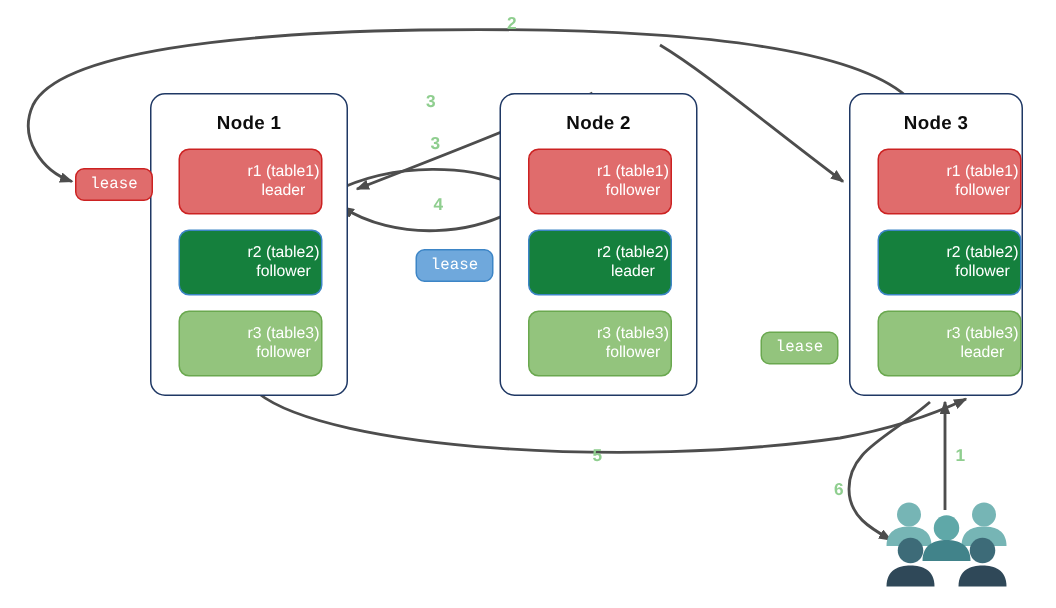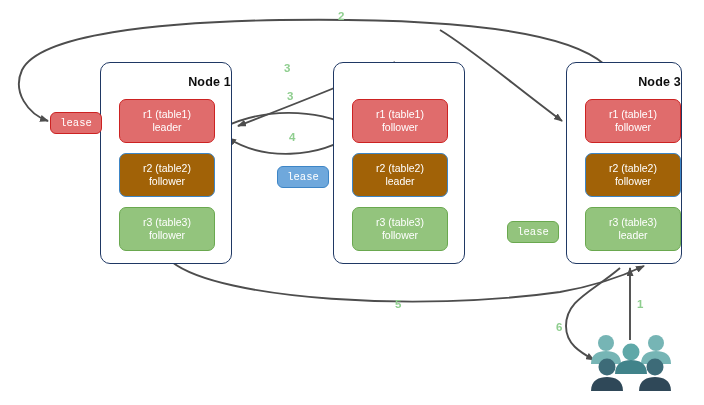--- a/index.html
+++ b/index.html
@@ -26,21 +26,21 @@
   }
   .node-box {
     position: absolute;
     border: 1.6px solid #1f3864;
     border-radius: 10px;
     background: #ffffff;
     box-sizing: border-box;
     z-index: 3;
   }
   .node-title {
-    text-align: right;
+    text-align: center;
     font-size: 12.5px;
     font-weight: bold;
     color: #0d0d0d;
     margin-top: 12px;
     letter-spacing: 0.2px;
   }
   .replica {
     position: absolute;
     left: 18px;
     width: 96px;
@@ -51,23 +51,23 @@
     flex-direction: column;
     align-items: center;
     justify-content: center;
     color: #ffffff;
     font-size: 10.5px;
     line-height: 13px;
     text-align: center;
     border-width: 1.4px;
     border-style: solid;
   }
-  .replica span { display: block; }
+  .replica span { display: block; padding-left: 44px; }
   .rep-r1 { background: #e06c6c; border-color: #cc2222; }
-  .rep-r2 { background: #a16207; border-color: #3d85c6; }
+  .rep-r2 { background: #15803d; border-color: #3d85c6; }
   .rep-r3 { background: #93c47d; border-color: #6aa84f; }
   .lease {
     position: absolute;
     border-radius: 6px;
     box-sizing: border-box;
     color: #ffffff;
     font-size: 10.5px;
     display: flex;
     align-items: center;
     justify-content: center;
@@ -142,20 +142,21 @@
       <span>r2 (table2)</span>
       <span>follower</span>
     </div>
     <div class="replica rep-r3" style="top:144px;">
       <span>r3 (table3)</span>
       <span>follower</span>
     </div>
   </div>
 
   <div class="node-box" style="left:333px; top:62px; width:132px; height:202px;">
+    <div class="node-title">Node 2</div>
     <div class="replica rep-r1" style="top:36px;">
       <span>r1 (table1)</span>
       <span>follower</span>
     </div>
     <div class="replica rep-r2" style="top:90px;">
       <span>r2 (table2)</span>
       <span>leader</span>
     </div>
     <div class="replica rep-r3" style="top:144px;">
       <span>r3 (table3)</span>

